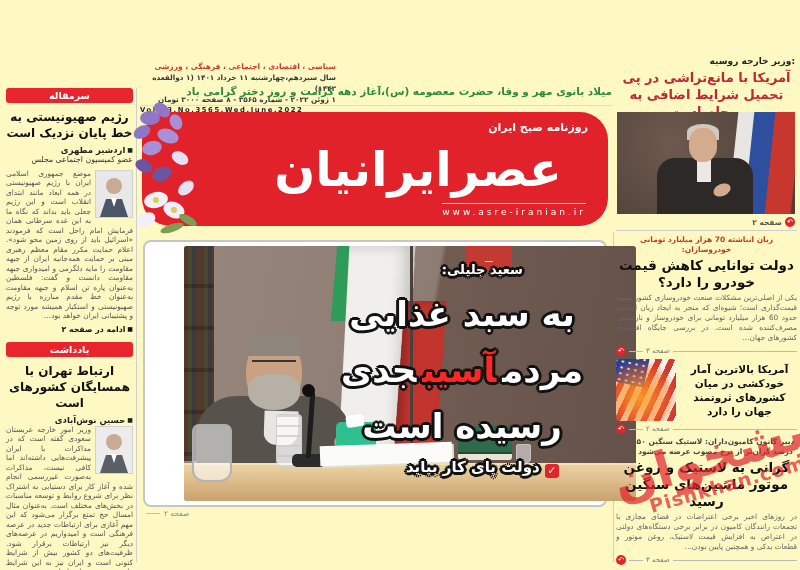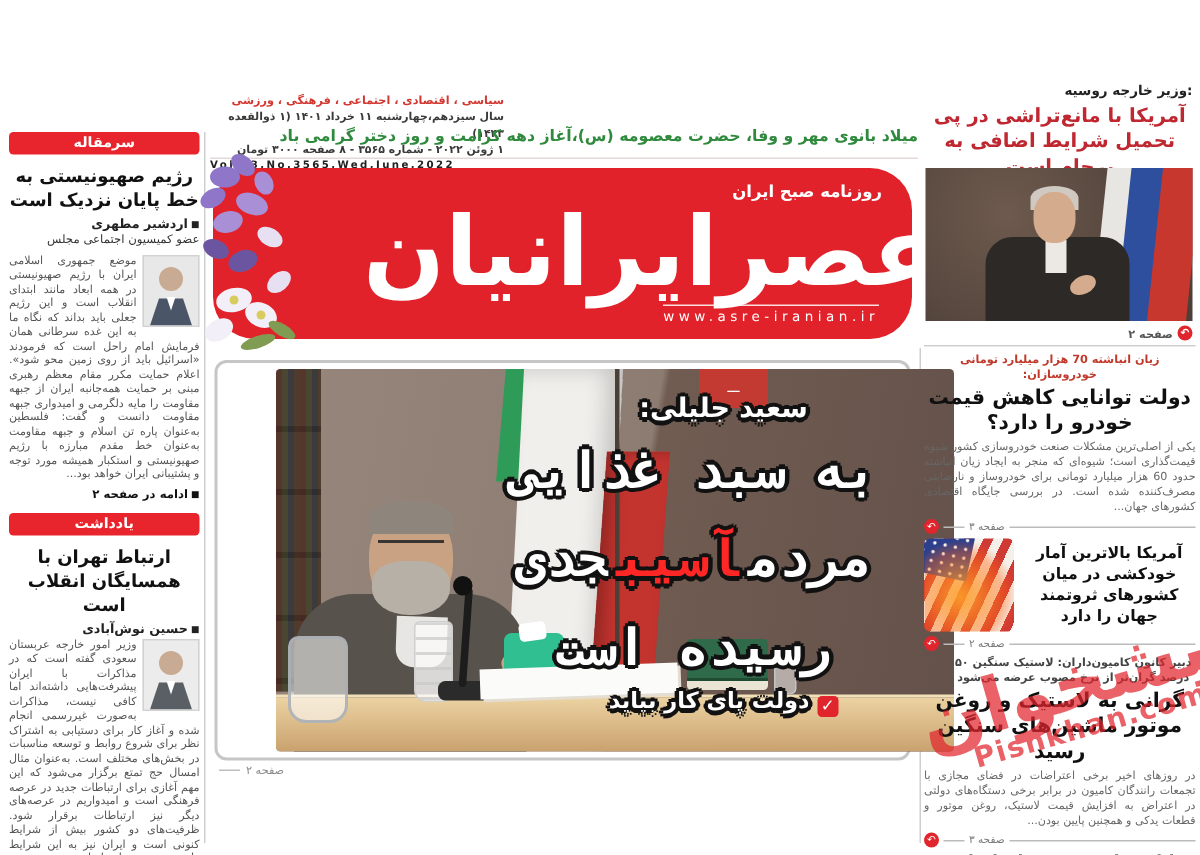--- a/index.html
+++ b/index.html
@@ -1,36 +1,36 @@
 <!DOCTYPE html>
 <html><head>
 <meta charset="utf-8">
 <style>
   html,body{margin:0;padding:0;background:#e9e9e9;}
-  .page{position:relative;width:800px;height:570px;background:#ffffff;margin:0 auto;
+  .page{position:relative;width:800px;height:570px;background:#fef9c3;margin:0 auto;
         font-family:"DejaVu Sans",sans-serif;overflow:hidden;color:#222;}
   [dir=rtl]{unicode-bidi:embed;}
 
   
   .info{position:absolute;left:140px;top:61px;width:196px;text-align:right;line-height:11px;}
   .info .cats{font-size:7.5px;font-weight:bold;color:#d23730;}
   .info .d1,.info .d2{font-size:7.3px;color:#3a3a3a;font-weight:bold;}
   .info .d3{font-size:6.8px;color:#222;font-weight:bold;letter-spacing:1.6px;direction:ltr;text-align:left;}
   .occasion{position:absolute;right:188px;top:85px;width:290px;font-size:10.5px;font-weight:bold;
             color:#2f8a3e;white-space:nowrap;text-align:left;}
   .hrline{position:absolute;left:140px;top:105px;width:472px;height:1px;background:#e4d8d8;}
   .vline1{position:absolute;left:136px;top:88px;width:1px;height:474px;background:#cfcfcf;}
   .vline2{position:absolute;left:613px;top:232px;width:1px;height:330px;background:#cfcfcf;}
 
   
   .masthead{position:absolute;left:142px;top:112px;width:466px;height:114px;background:#e2222a;
             border-radius:28px;}
   .masthead .tagline{position:absolute;top:9px;right:20px;color:#fff;font-size:11px;font-weight:bold;}
   .masthead .logo{position:absolute;top:18px;left:100px;right:14px;text-align:center;color:#fff;
-                  font-size:64px;font-weight:900;line-height:78px;white-space:nowrap;}
+                  font-size:48px;font-weight:900;line-height:78px;white-space:nowrap;}
   .masthead .url{position:absolute;bottom:9px;right:22px;color:#fff;font-size:9px;letter-spacing:3px;
                  border-top:1px solid rgba(255,255,255,.85);padding-top:3px;}
   .flowers{position:absolute;left:128px;top:88px;z-index:5;}
 
   
   .photo-frame{position:absolute;left:143px;top:240px;width:452px;height:255px;border:2px solid #c6c6c6;
                border-radius:8px;padding:4px;background:#fff;}
   .photo{position:relative;width:100%;height:100%;border-radius:3px;overflow:hidden;
          background:linear-gradient(100deg,#97867c 0%,#8d7c72 52%,#705c51 53%,#64514a 100%);margin-left:35px;}
   .bookshelf{position:absolute;left:0;top:0;width:30px;height:215px;
@@ -70,24 +70,24 @@
   .tissue:before{content:"";position:absolute;left:10px;top:-7px;width:18px;height:12px;background:#fff;border-radius:3px;transform:rotate(-8deg);}
   .papers{position:absolute;left:136px;top:198px;width:132px;height:20px;background:#fbfbfa;transform:rotate(-2deg);
           box-shadow:2px 2px 0 #e3ddd2;}
   .book{position:absolute;left:274px;top:180px;width:54px;height:28px;background:#2f6b4a;border-radius:3px;
         border-bottom:6px solid #e9e4d4;box-shadow:inset 0 -2px 0 #1f4c33;}
   .glass2{position:absolute;left:332px;top:198px;width:13px;height:17px;background:rgba(255,255,255,.5);
           border:1px solid #bfc4c6;border-radius:2px 2px 4px 4px;}
 
   .outline-txt{color:#fff;text-shadow:-2px -2px 0 #121212,2px -2px 0 #121212,-2px 2px 0 #121212,
                2px 2px 0 #121212,-3px 0 0 #121212,3px 0 0 #121212,0 -3px 0 #121212,0 3px 0 #121212;}
-  .lead-kicker{position:absolute;top:16px;left:38%;right:6%;text-align:center;font-size:18px;font-weight:bold;}
+  .lead-kicker{position:absolute;top:16px;left:38%;right:6%;text-align:center;font-size:13px;font-weight:bold;}
   .lead-h{position:absolute;top:40px;left:26%;right:3%;text-align:center;font-weight:900;line-height:56px;font-size:34px;}
   .lead-h .red{color:#ff2726;}
-  .lead-h span{margin:0 3px;font-family:Liberation Mono, monospace;}
+  .lead-h span{margin:0 3px;}
   .lead-sub{position:absolute;top:212px;left:40%;right:8%;text-align:center;font-size:15px;font-weight:bold;}
   .lead-sub .chk{display:inline-block;width:14px;height:14px;background:#e0252c;color:#fff;border-radius:3px;
                  font-size:11px;line-height:14px;text-align:center;margin-left:5px;text-shadow:none;vertical-align:-2px;}
   .photo-pageref{position:absolute;left:146px;top:509px;font-size:7.5px;color:#8a8a8a;display:flex;align-items:center;gap:4px;}
   .photo-pageref .dash{display:inline-block;width:14px;height:1px;background:#bdbdbd;}
 
   
   .sidebar{position:absolute;left:6px;top:88px;width:127px;direction:rtl;text-align:justify;}
   .secbar{background:#e8252c;color:#fff;font-size:9.5px;font-weight:bold;text-align:center;
           border-radius:3px;height:15px;line-height:15px;}
@@ -246,21 +246,21 @@
           <rect width="36" height="46" fill="#e8e8e8"></rect>
           <circle cx="18" cy="15" r="8" fill="#c8ab92"></circle>
           <path d="M4 46 L10 28 L26 28 L32 46 Z" fill="#4a5568"></path>
           <path d="M15 27 L21 27 L18 36 Z" fill="#fff"></path>
         </svg>
       <span>موضع جمهوری اسلامی ایران با رژیم صهیونیستی در همه ابعاد مانند ابتدای انقلاب است و این رژیم جعلی باید بداند که نگاه ما به این غده سرطانی همان فرمایش امام راحل است که فرمودند «اسرائیل باید از روی زمین محو شود». اعلام حمایت مکرر مقام معظم رهبری مبنی بر حمایت همه‌جانبه ایران از جبهه مقاومت را مایه دلگرمی و امیدواری جبهه مقاومت دانست و گفت: فلسطین به‌عنوان پاره تن اسلام و جبهه مقاومت به‌عنوان خط مقدم مبارزه با رژیم صهیونیستی و استکبار همیشه مورد توجه و پشتیبانی ایران خواهد بود...</span>
     </div>
     <div class="sb-more"><span class="sq">■</span><span>ادامه در صفحه ۲</span></div>
 
     <div class="secbar">یادداشت</div>
-    <div class="sb-title">ارتباط تهران با همسایگان انقلاب است</div>
+    <div class="sb-title">ارتباط تهران با همسایگان کشورهای است</div>
     <div class="sb-author"><span class="sq">■</span><span>حسین نوش‌آبادی</span></div>
     <div class="sb-body">
       <svg class="portrait" viewBox="0 0 36 46">
           <rect width="36" height="46" fill="#ececec"></rect>
           <circle cx="18" cy="15" r="8" fill="#c8ab92"></circle>
           <path d="M4 46 L10 28 L26 28 L32 46 Z" fill="#5a5f66"></path>
           <path d="M15 27 L21 27 L18 36 Z" fill="#fff"></path>
         </svg>
       <span>وزیر امور خارجه عربستان سعودی گفته است که در مذاکرات با ایران پیشرفت‌هایی داشته‌اند اما کافی نیست، مذاکرات به‌صورت غیررسمی انجام شده و آغاز کار برای دستیابی به اشتراک نظر برای شروع روابط و توسعه مناسبات در بخش‌های مختلف است. به‌عنوان مثال امسال حج تمتع برگزار می‌شود که این مهم آغازی برای ارتباطات جدید در عرصه فرهنگی است و امیدواریم در عرصه‌های دیگر نیز ارتباطات برقرار شود. ظرفیت‌های دو کشور بیش از شرایط کنونی است و ایران نیز به این شرایط راضی نیست، بر این اساس...</span>
     </div>

